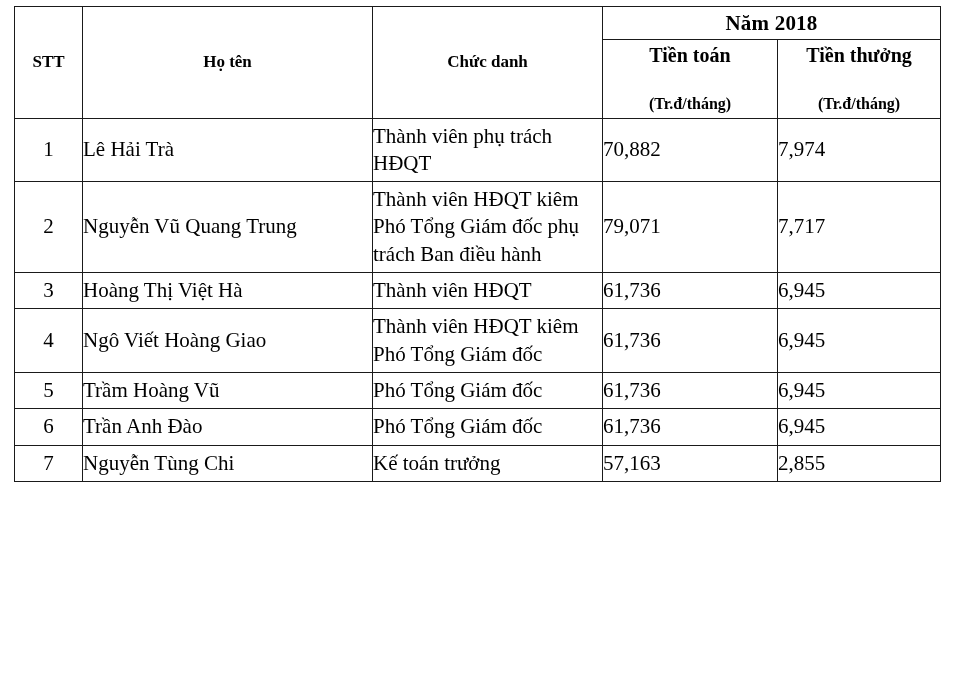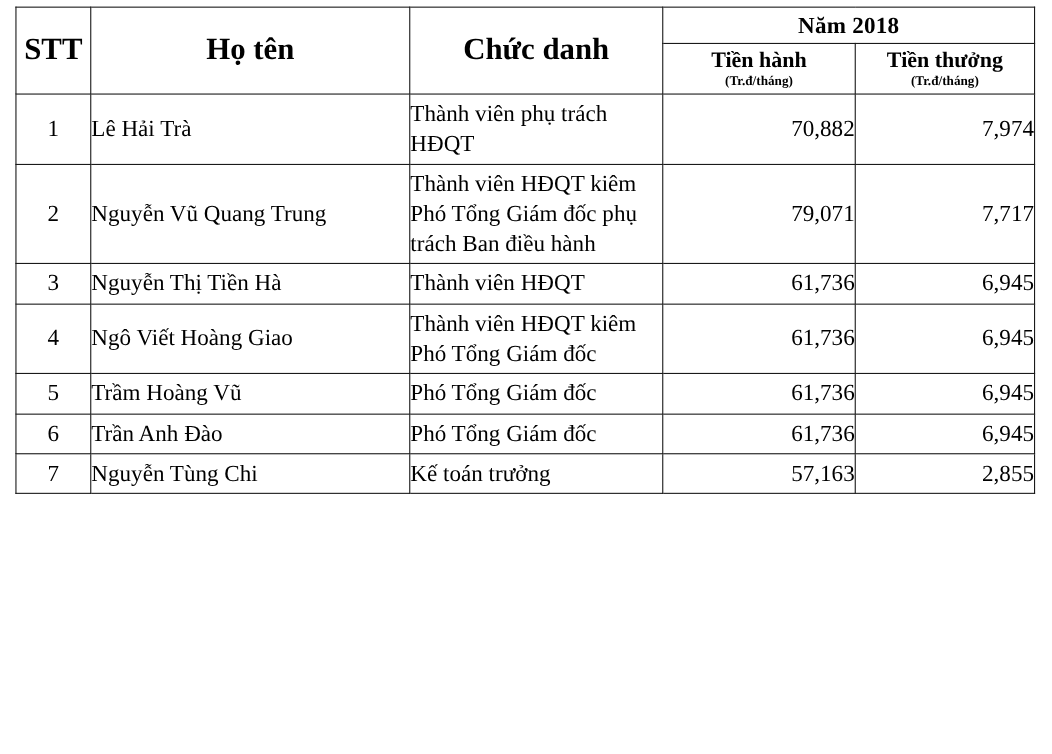--- a/index.html
+++ b/index.html
@@ -28,53 +28,54 @@
   }
   table.salary-table th,
   table.salary-table td {
     border: 1.6px solid #1a1a1a;
     padding: 4px 0;
     vertical-align: middle;
   }
   thead th {
     text-align: center;
     font-weight: bold;
-    font-size: 28px;
+    font-size: 17px;
     line-height: 1.15;
   }
   .col-stt { width: 68px; }
   .col-name { width: 290px; }
   .col-role { width: 230px; }
   .col-salary { width: 175px; }
   .col-bonus { width: 163px; }
 
   .year-head {
     font-size: 21px;
     letter-spacing: 0.2px;
   }
   .sub-head {
     font-size: 20px;
   }
   .sub-head .unit {
     display: block;
-    font-size: 12px;
+    font-size: 16px;
+    margin-top: 28px;
   }
   tbody td {
     font-size: 21px;
     line-height: 1.3;
   }
   td.cell-stt {
     text-align: center;
   }
   td.cell-name,
   td.cell-role {
     text-align: left;
   }
   td.cell-num {
-    text-align: right;
+    text-align: left;
   }
   tbody tr td {
     height: 1px;
   }
 </style>
 </head>
 <body>
 
 <div class="page">
   <table class="salary-table">
@@ -87,21 +88,21 @@
     </colgroup>
     <thead>
       <tr>
         <th rowspan="2">STT</th>
         <th rowspan="2">Họ tên</th>
         <th rowspan="2">Chức danh</th>
         <th colspan="2" class="year-head">Năm 2018</th>
       </tr>
       <tr>
         <th class="sub-head">
-          <span>Tiền hành</span>
+          <span>Tiền toán</span>
           <span class="unit">(Tr.đ/tháng)</span>
         </th>
         <th class="sub-head">
           <span>Tiền thưởng</span>
           <span class="unit">(Tr.đ/tháng)</span>
         </th>
       </tr>
     </thead>
     <tbody>
       <tr>
@@ -113,21 +114,21 @@
       </tr>
       <tr>
         <td class="cell-stt">2</td>
         <td class="cell-name">Nguyễn Vũ Quang Trung</td>
         <td class="cell-role">Thành viên HĐQT kiêm Phó Tổng Giám đốc phụ trách Ban điều hành</td>
         <td class="cell-num">79,071</td>
         <td class="cell-num">7,717</td>
       </tr>
       <tr>
         <td class="cell-stt">3</td>
-        <td class="cell-name">Nguyễn Thị Tiền Hà</td>
+        <td class="cell-name">Hoàng Thị Việt Hà</td>
         <td class="cell-role">Thành viên HĐQT</td>
         <td class="cell-num">61,736</td>
         <td class="cell-num">6,945</td>
       </tr>
       <tr>
         <td class="cell-stt">4</td>
         <td class="cell-name">Ngô Viết Hoàng Giao</td>
         <td class="cell-role">Thành viên HĐQT kiêm Phó Tổng Giám đốc</td>
         <td class="cell-num">61,736</td>
         <td class="cell-num">6,945</td>

